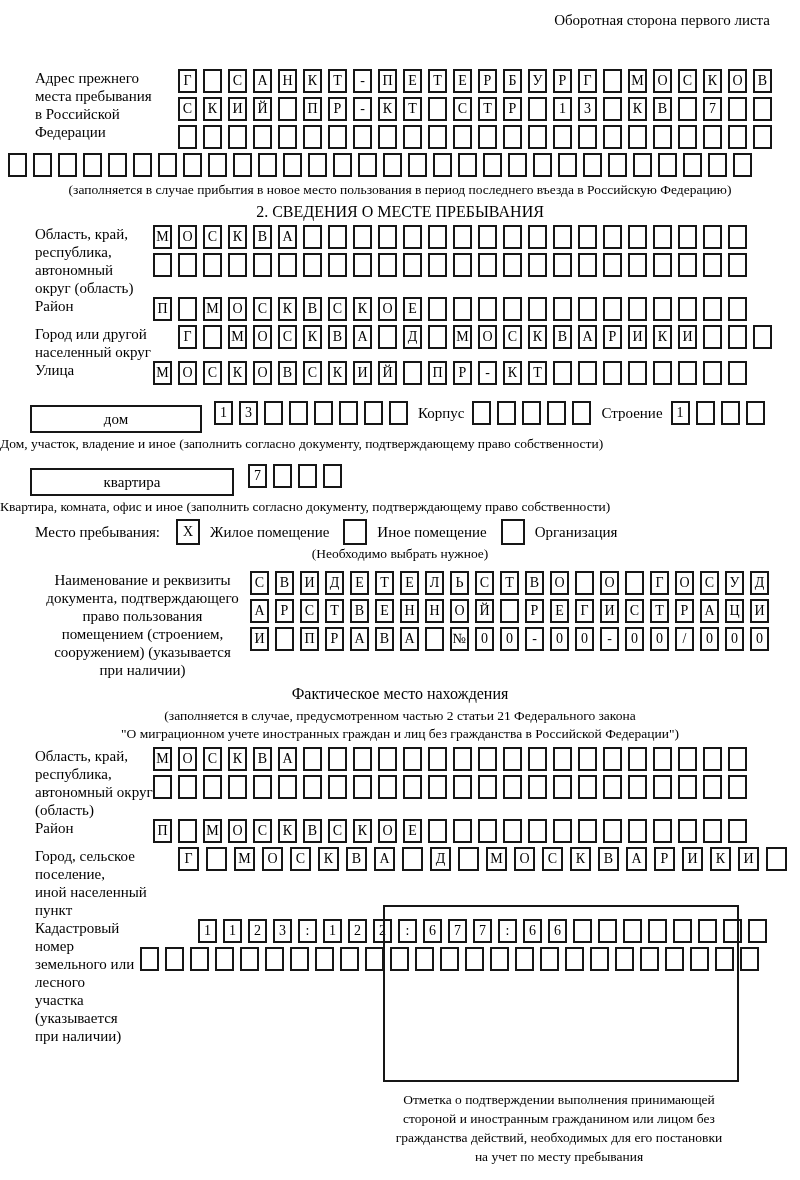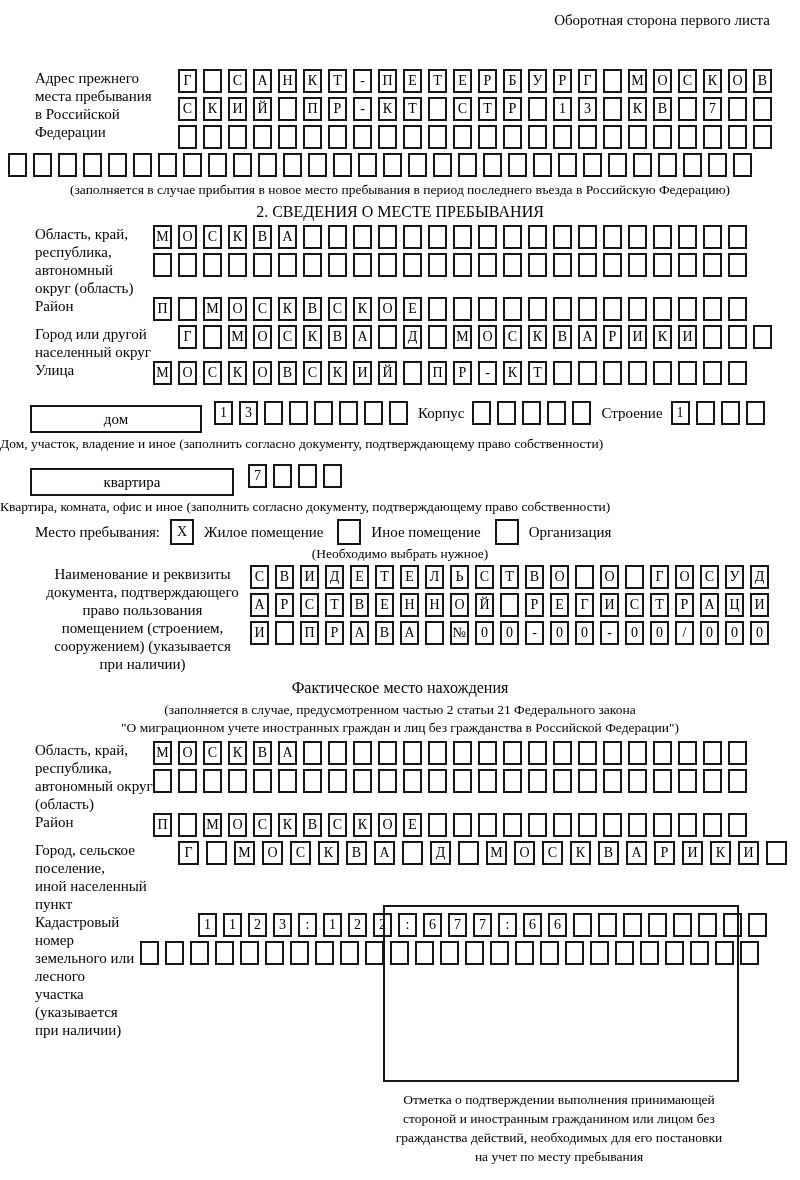--- a/index.html
+++ b/index.html
@@ -30,28 +30,28 @@
   
   .inline-row{display:flex;align-items:center;margin:4px 0 2px 30px;}
   .widebox{flex:none;height:24px;border:2px solid #161616;display:flex;align-items:center;justify-content:center;font-size:15px;margin-top:12px;}
   .widebox.house{width:168px;margin-right:12px;}
   .widebox.apt{width:200px;margin-right:14px;}
   .inline-label{font-size:15px;margin:0 8px 0 10px;flex:none;}
   
   .stay-row{display:flex;align-items:center;margin:4px 0 0 35px;font-size:15px;}
   .chk{flex:none;width:20px;height:22px;border:2px solid #161616;display:flex;align-items:center;justify-content:center;font-size:14px;}
   .stay-row .lbl{margin:0 14px 0 10px;}
-  .stay-row .lead{margin-right:10px;}
+  .stay-row .lead{margin-right:16px;}
   
   .indent58{margin-left:58px;}
   
   .stamp-wrap{position:absolute;top:905px;right:21px;width:440px;}
   .stamp-box{width:352px;height:173px;border:2px solid #161616;margin:0 40px 8px 44px;}
   .stamp-caption{font-size:13.5px;line-height:19px;text-align:center;}
-  .mt2{margin-top:2px;text-align:center;} .mt4{margin-top:4px;} .mb2{margin-bottom:2px;}
+  .mt2{margin-top:2px;text-align:center;} .mt4{margin-top:4px;} .mb2{margin-bottom:8px;}
 </style>
 </head>
 <body>
 
 <div class="hdr-note">Оборотная сторона первого листа</div>
 
 <div class="section1 field">
   <div class="label-col w178">
       <div>Адрес прежнего</div>
       <div>места пребывания</div>
@@ -164,21 +164,21 @@
     <div class="cell"></div>
     <div class="cell"></div>
     <div class="cell"></div>
     <div class="cell"></div>
     <div class="cell"></div>
     <div class="cell"></div>
     <div class="cell"></div>
     <div class="cell"></div>
     <div class="cell"></div>
   </div>
-<div class="note-center">(заполняется в случае прибытия в новое место пребывания в период последнего въезда в Российскую Федерацию)</div>
+<div class="note-center">(заполняется в случае прибытия в новое место пользования в период последнего въезда в Российскую Федерацию)</div>
 
 <div class="sec-title">2. СВЕДЕНИЯ О МЕСТЕ ПРЕБЫВАНИЯ</div>
 
 <div class="field">
   <div class="label-col w153">
       <div>Область, край,</div>
       <div>республика,</div>
       <div>автономный</div>
       <div>округ (область)</div>
     </div>

